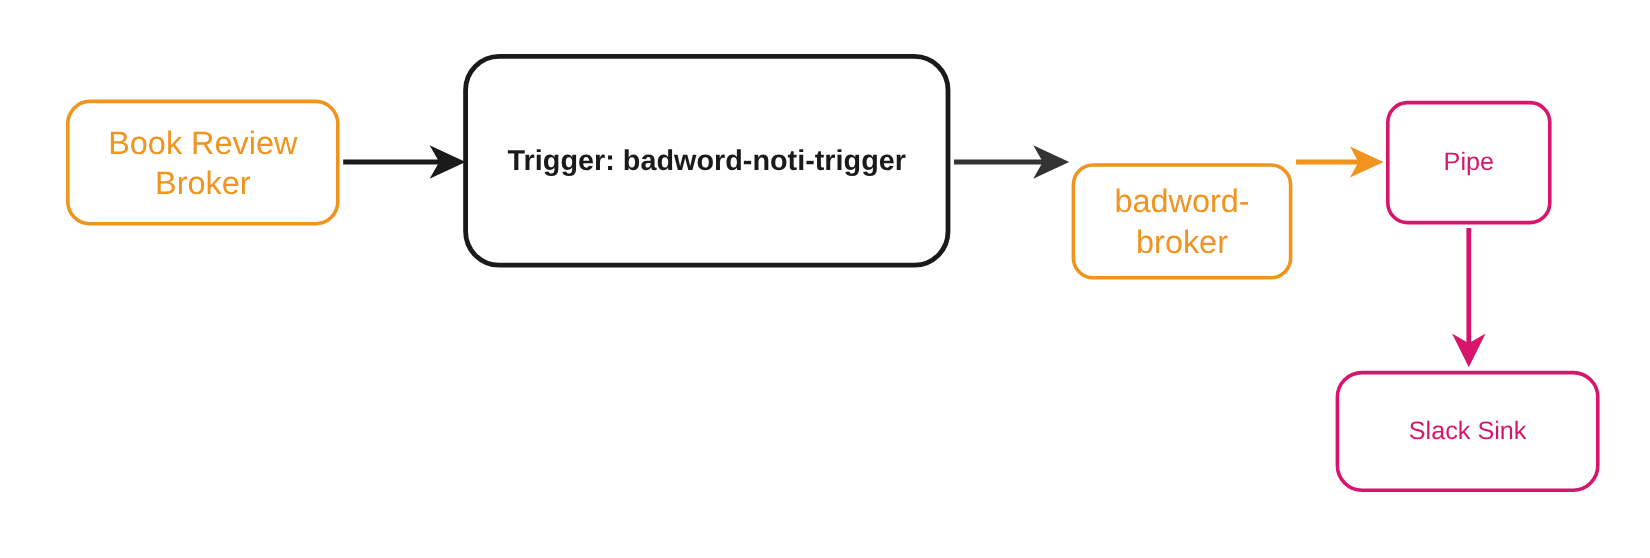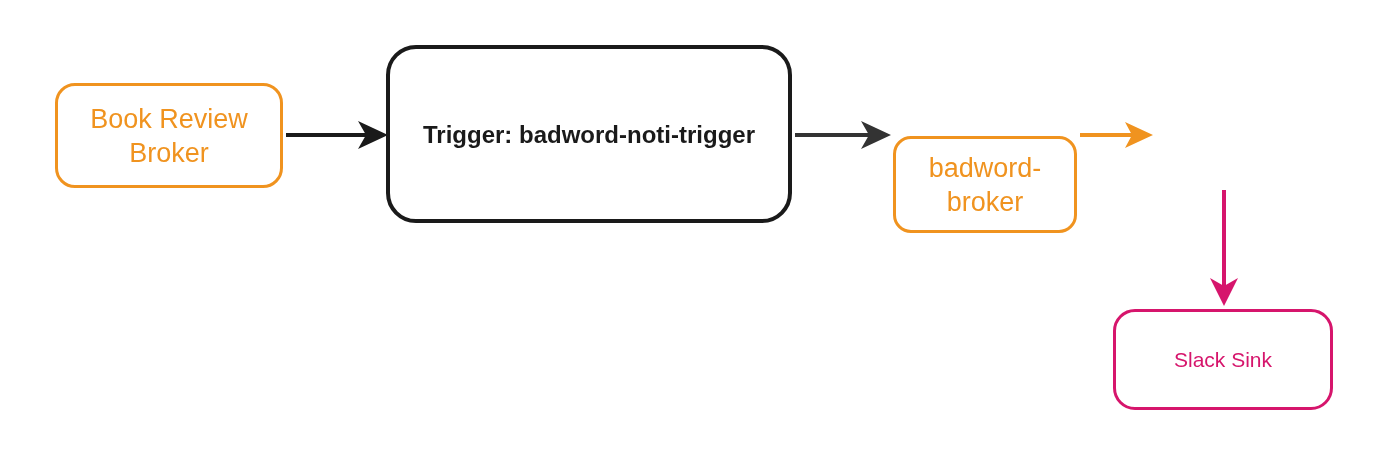--- a/index.html
+++ b/index.html
@@ -102,18 +102,21 @@
 
   <div class="node node-trigger node-trigger-box">
     <span class="line"><b>Trigger: badword-noti-trigger</b></span>
   </div>
 
   <div class="node node-orange node-badword">
     <span class="line">badword-</span>
     <span class="line">broker</span>
   </div>
 
+  <div class="node node-pink node-pipe">
+    <span class="line">Pipe</span>
+  </div>
 
   <div class="node node-pink node-slack">
     <span class="line">Slack Sink</span>
   </div>
 
 </div>
 
 </body></html>

